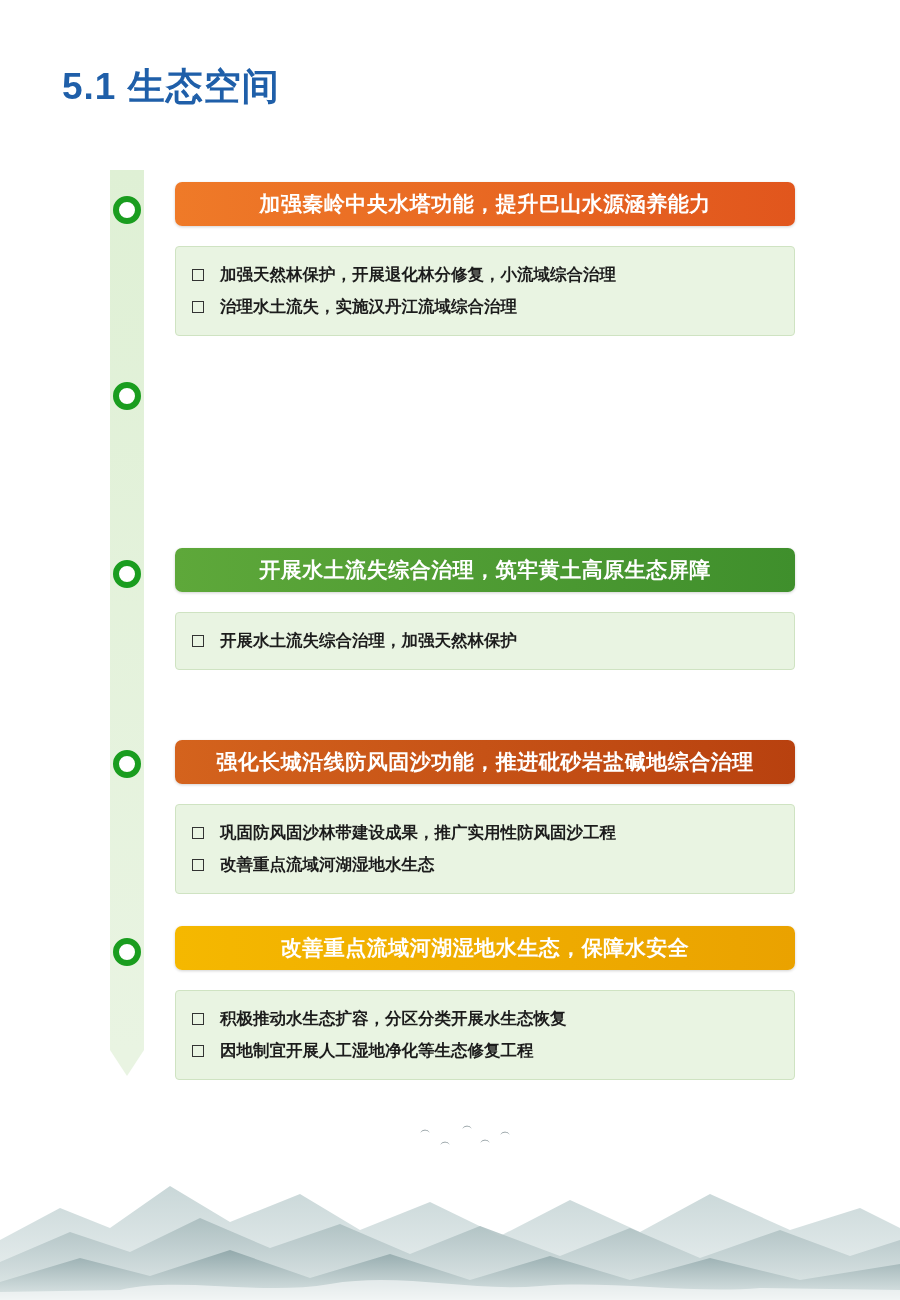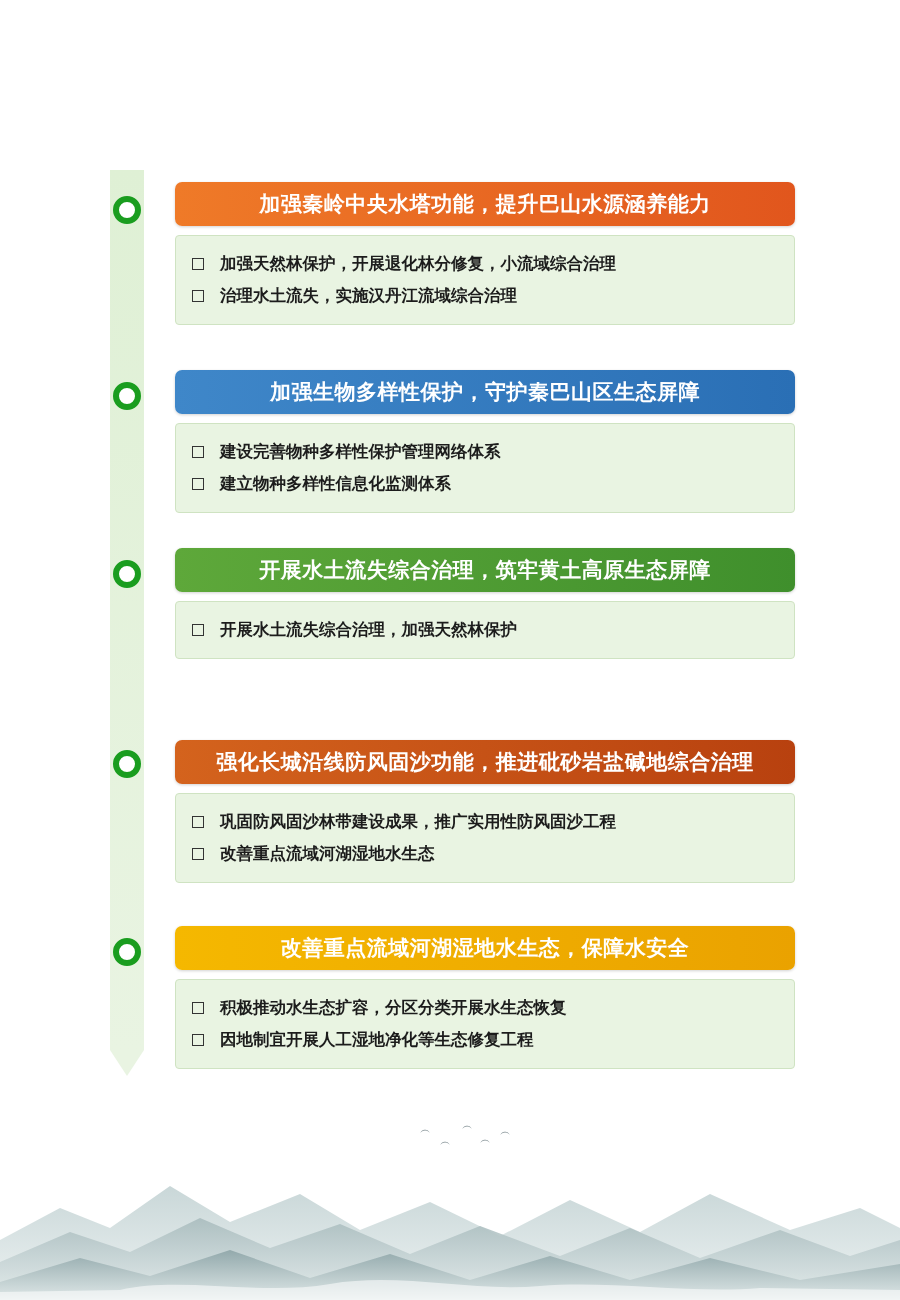--- a/index.html
+++ b/index.html
@@ -85,21 +85,21 @@
     color: #ffffff;
     font-size: 21px;
     font-weight: bold;
     letter-spacing: 0.5px;
     box-shadow: 0 1px 3px rgba(0,0,0,0.18);
     text-align: center;
     padding: 0 10px;
     box-sizing: border-box;
   }
   .block-body {
-    margin-top: 9px;
+    margin-top: 20px;
     background: #e9f4e2;
     border: 1px solid #cfe3c2;
     border-radius: 4px;
     padding: 16px 18px 16px 16px;
     box-sizing: border-box;
   }
   .bullet-row {
     display: flex;
     align-items: flex-start;
     margin-bottom: 8px;
@@ -140,20 +140,21 @@
     color: #7e8c90;
     font-size: 11px;
     line-height: 1;
   }
 </style>
 </head>
 <body>
 
 <div class="page">
 
+  <div class="page-title">5.1 生态空间</div>
 
   <div class="timeline">
     <div class="timeline-bar"></div>
     <div class="timeline-arrow"></div>
     <div class="node" style="top:26px;"></div>
     <div class="node" style="top:212px;"></div>
     <div class="node" style="top:390px;"></div>
     <div class="node" style="top:580px;"></div>
     <div class="node" style="top:768px;"></div>
   </div>
@@ -165,33 +166,20 @@
         <span class="bullet-box"></span>
         <span class="bullet-text">加强天然林保护，开展退化林分修复，小流域综合治理</span>
       </div>
       <div class="bullet-row">
         <span class="bullet-box"></span>
         <span class="bullet-text">治理水土流失，实施汉丹江流域综合治理</span>
       </div>
     </div>
   </div>
 
-  <div class="block" style="top:370px;">
-    <div class="block-header" style="background:linear-gradient(90deg,#3f87c9,#2a6fb5);">加强生物多样性保护，守护秦巴山区生态屏障</div>
-    <div class="block-body">
-      <div class="bullet-row">
-        <span class="bullet-box"></span>
-        <span class="bullet-text">建设完善物种多样性保护管理网络体系</span>
-      </div>
-      <div class="bullet-row">
-        <span class="bullet-box"></span>
-        <span class="bullet-text">建立物种多样性信息化监测体系</span>
-      </div>
-    </div>
-  </div>
 
   <div class="block" style="top:548px;font-family:Liberation Serif, serif;">
     <div class="block-header" style="background:linear-gradient(90deg,#5ea83a,#3f8f2c);">开展水土流失综合治理，筑牢黄土高原生态屏障</div>
     <div class="block-body">
       <div class="bullet-row">
         <span class="bullet-box"></span>
         <span class="bullet-text">开展水土流失综合治理，加强天然林保护</span>
       </div>
     </div>
   </div>

